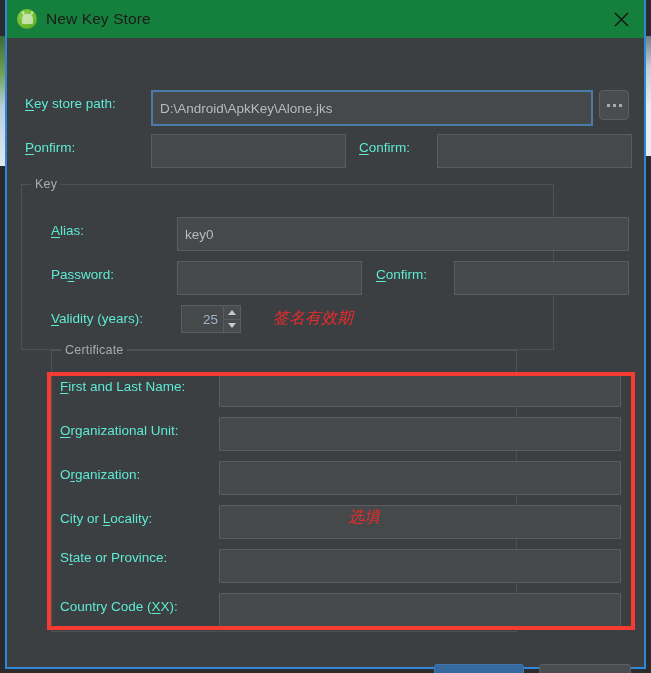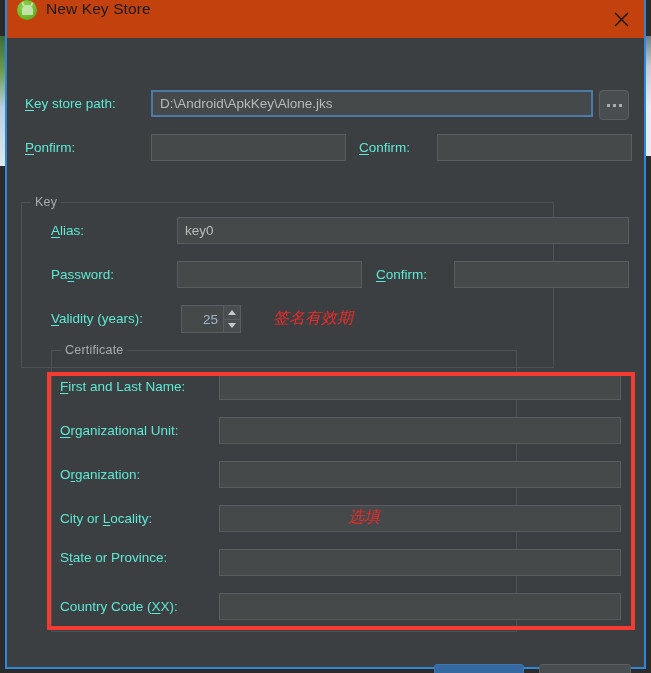--- a/index.html
+++ b/index.html
@@ -42,22 +42,23 @@
     height: 669px;
     border: 2px solid #2f87d8;
     border-top: none;
     box-sizing: border-box;
     background: #3c3f41;
   }
 
   
   #titlebar {
     height: 38px;
-    background: #c2410c;
-    display: flex;
+    background: #15803d;
+    display: flex;
+    align-items: center;
     padding: 0 14px 0 10px;
     box-sizing: border-box;
     position: relative;
   }
   #app-icon {
     width: 20px; height: 20px;
     border-radius: 50%;
     background: radial-gradient(circle at 38% 33%, #8fd14f 0%, #6fbb2e 55%, #4d9c1f 100%);
     display: flex; align-items: center; justify-content: center;
     flex: 0 0 auto;
@@ -120,21 +121,21 @@
 
   .field {
     background: #45494a;
     border: 1px solid #5a5d5f;
     box-sizing: border-box;
     height: 27px;
     color: #b8bbbd;
     font-size: 13.5px;
     display: flex;
     align-items: center;
-    padding: 7px 7px;
+    padding: 16px 7px;
     font-family: "Liberation Sans", sans-serif;
   }
   .field.focused {
     border: 2px solid #4b79a8;
     background: #45494a;
   }
 
   
   #browse-button {
     position: absolute;
@@ -302,21 +303,21 @@
       <span></span>
     </div>
 
     <div class="row" style="left:352px; top:102px;">
       <span class="lbl"><u>C</u><span>o</span><u style="text-decoration:none">nfirm:</u></span>
     </div>
     <div class="field" style="position:absolute; left:430px; top:96px; width:195px;">
       <span></span>
     </div>
 
-    <div class="group" style="left:14px; top:164px; width:533px; height:166px;padding-left:28px;">
+    <div class="group" style="left:14px; top:146px; width:533px; height:166px;padding-left:28px;">
       <div class="group-title">Key</div>
     </div>
 
     <div class="row" style="left:44px; top:185px;">
       <span class="lbl"><u>A</u><span>lias:</span></span>
     </div>
     <div class="field" style="position:absolute; left:170px; top:179px; width:452px;">
       <span>key0</span>
     </div>
 

